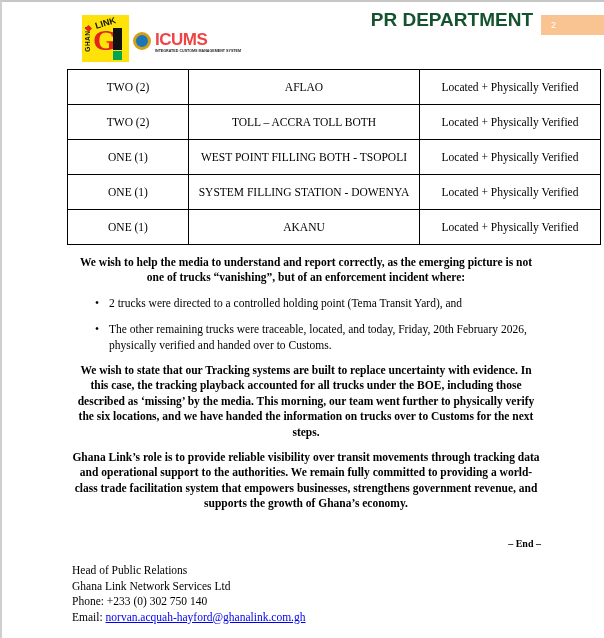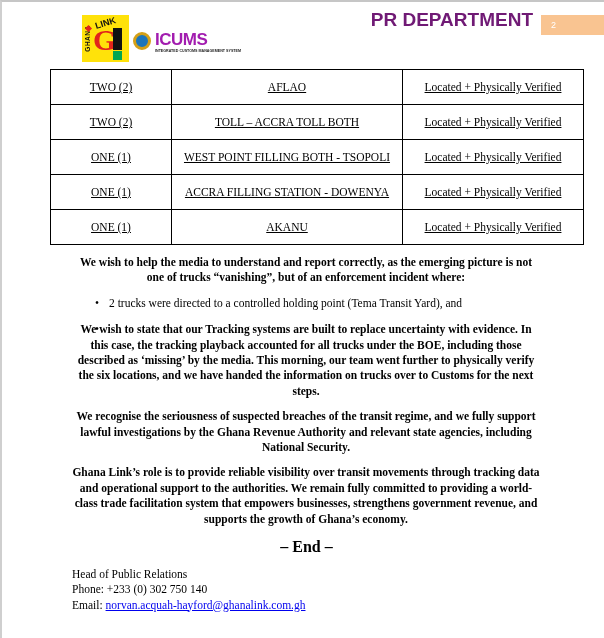--- a/index.html
+++ b/index.html
@@ -49,48 +49,47 @@
   .icums-logo { position: absolute; left: 131px; top: 29px; display: flex; align-items: flex-start; }
   .icums-circle {
     width: 12px; height: 12px; border-radius: 50%;
     background: #1b75bb; border: 3px solid #d4a017;
     margin-top: 1px;
   }
   .icums-textcol { margin-left: 4px; }
   .icums-name {
     font-family: "Liberation Sans", sans-serif;
     font-weight: bold; font-size: 17px; line-height: 17px;
-    color: #a21caf; letter-spacing: -0.5px;
+    color: #ef4444; letter-spacing: -0.5px;
   }
   .icums-sub {
     font-family: "Liberation Sans", sans-serif;
     font-size: 7px; color: #222; white-space: nowrap;
     transform: scale(0.52); transform-origin: left top;
     margin-top: 1px; font-weight: bold;
   }
 
   .pr-title {
     position: absolute; top: 7px; right: 71px;
     font-family: "Liberation Sans", sans-serif;
-    font-weight: bold; font-size: 19px; color: #701a75;
+    font-weight: bold; font-size: 19px; color: #14532d;
     letter-spacing: 0px; white-space: nowrap;
   }
   .page-badge {
     position: absolute; top: 13px; right: 0; width: 63px; height: 20px;
     background: #f9c491;
     color: #ffffff; font-family: "Liberation Sans", sans-serif;
     font-size: 9px; line-height: 20px; padding-left: 10px;
     box-sizing: border-box;
   }
 
   
   .trucks-table {
-    position: absolute; left: 48px; top: 67px;
+    position: absolute; left: 65px; top: 67px;
     border-collapse: collapse;
-    text-decoration: underline;
   }
   .trucks-table td {
     border: 1px solid #000;
     height: 34px;
     text-align: center; vertical-align: middle;
     font-size: 11.5px;
     padding: 0 6px;
   }
   .col-count { width: 108px; }
   .col-loc   { width: 218px; }
@@ -105,22 +104,22 @@
     margin: 10px 1px 0 0; text-align: center; font-weight: bold;
   }
   .bullet-item {
     position: relative;
     font-size: 11.5px; line-height: 15.4px;
     padding-left: 37px; margin-top: 10px;
   }
   .bullet-item + .bullet-item { margin-top: 11px; }
   .bullet-dot { position: absolute; left: 23px; top: 0; }
   .end-marker {
-    font-size: 16px; line-height: 15.4px; font-weight: bold;
-    text-align: center; margin-top: 12px;
+    font-size: 10px; line-height: 15.4px; font-weight: bold;
+    text-align: right; margin-top: 24px;
   }
 
   
   .footer { margin-top: 12px; font-size: 11.5px; line-height: 15.5px; }
   .footer .bold-line { font-weight: normal; }
   .email-link { color: #0000ee; text-decoration: underline; }
 </style>
 </head>
 <body>
 
@@ -160,47 +159,47 @@
         <td class="col-loc">TOLL – ACCRA TOLL BOTH</td>
         <td class="col-stat">Located + Physically Verified</td>
       </tr>
       <tr>
         <td class="col-count">ONE (1)</td>
         <td class="col-loc">WEST POINT FILLING BOTH - TSOPOLI</td>
         <td class="col-stat">Located + Physically Verified</td>
       </tr>
       <tr>
         <td class="col-count">ONE (1)</td>
-        <td class="col-loc">ACCRA FILLING STATION - DOWENYA</td>
+        <td class="col-loc">SYSTEM FILLING STATION - DOWENYA</td>
         <td class="col-stat">Located + Physically Verified</td>
       </tr>
       <tr>
         <td class="col-count">ONE (1)</td>
         <td class="col-loc">AKANU</td>
         <td class="col-stat">Located + Physically Verified</td>
       </tr>
     </tbody>
   </table>
 
   <div class="content">
     <p class="para">We wish to help the media to understand and report correctly, as the emerging picture is not one of trucks “vanishing”, but of an enforcement incident where:</p>
 
     <div class="bullet-item">
       <span class="bullet-dot">•</span><span>2 trucks were directed to a controlled holding point (Tema Transit Yard), and</span>
     </div>
     <div class="bullet-item">
-      <span class="bullet-dot">•</span>
+      <span class="bullet-dot">•</span><span>The other remaining trucks were traceable, located, and today, Friday, 20th February 2026, physically verified and handed over to Customs.</span>
     </div>
 
     <p class="para">We wish to state that our Tracking systems are built to replace uncertainty with evidence. In this case, the tracking playback accounted for all trucks under the BOE, including those described as ‘missing’ by the media. This morning, our team went further to physically verify the six locations, and we have handed the information on trucks over to Customs for the next steps.</p>
-    <p class="para">We recognise the seriousness of suspected breaches of the transit regime, and we fully support lawful investigations by the Ghana Revenue Authority and relevant state agencies, including National Security.</p>
     <p class="para">Ghana Link’s role is to provide reliable visibility over transit movements through tracking data and operational support to the authorities. We remain fully committed to providing a world-class trade facilitation system that empowers businesses, strengthens government revenue, and supports the growth of Ghana’s economy.</p>
 
     <div class="end-marker">– End –</div>
 
     <div class="footer">
       <div class="bold-line">Head of Public Relations</div>
+      <div class="bold-line">Ghana Link Network Services Ltd</div>
       <div class="bold-line">Phone: +233 (0) 302 750 140</div>
       <div><span>Email: </span><a href="#" class="email-link">norvan.acquah-hayford@ghanalink.com.gh</a></div>
     </div>
   </div>
 
 </div>
 
 </body></html>

